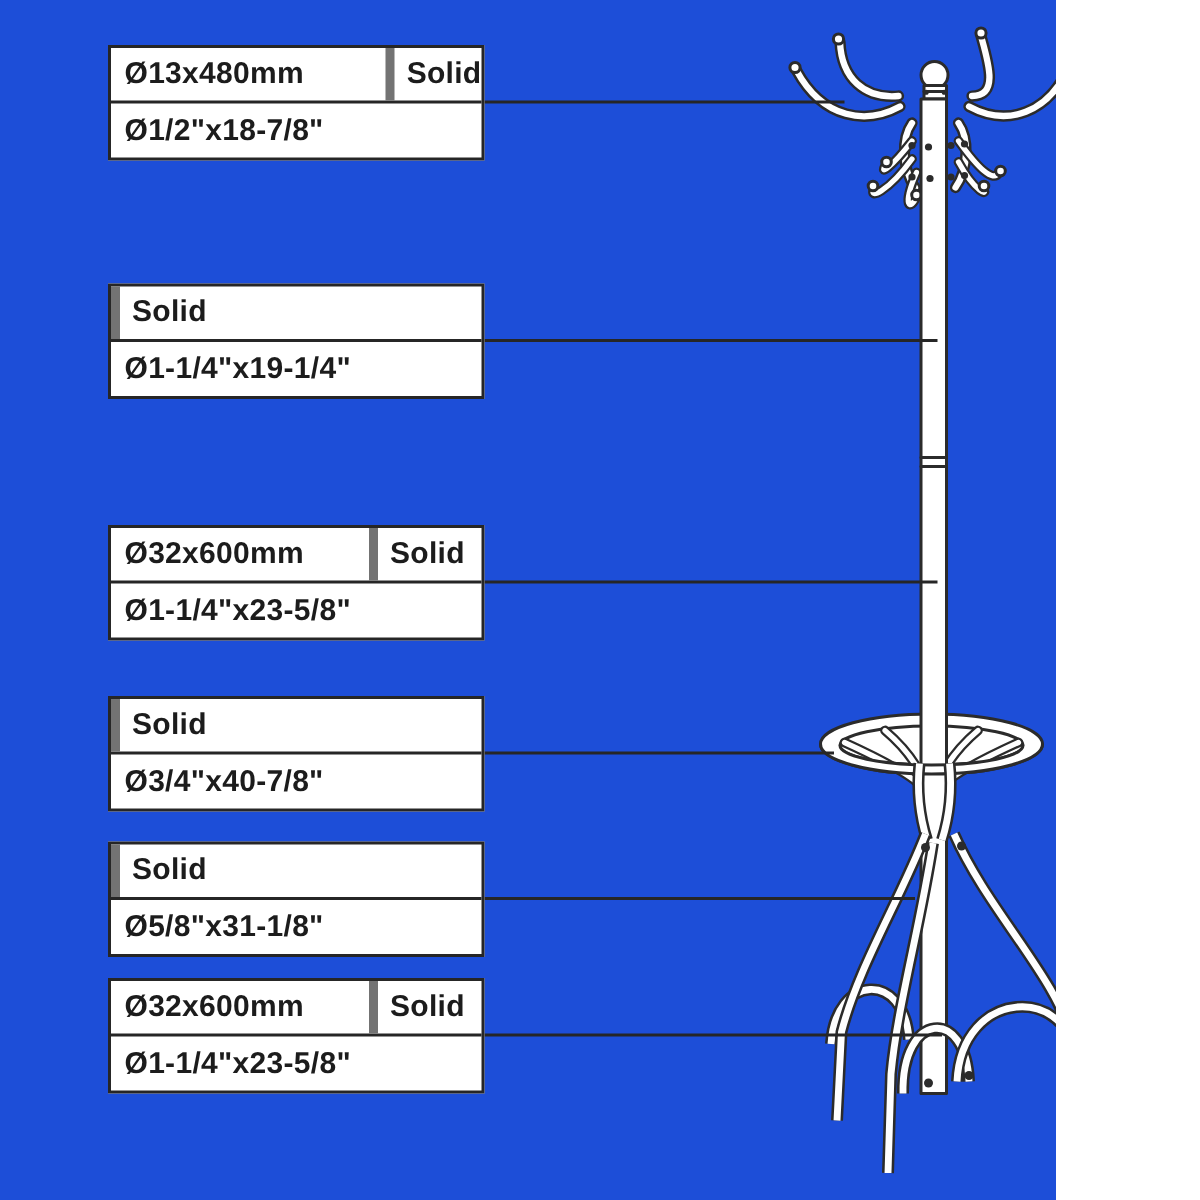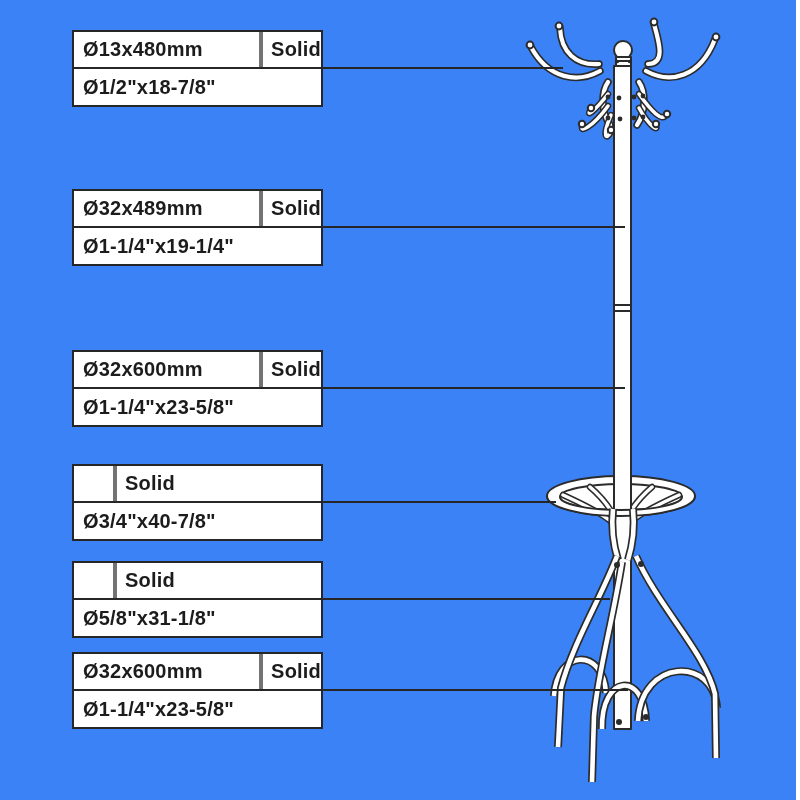--- a/index.html
+++ b/index.html
@@ -1,31 +1,31 @@
 <!DOCTYPE html>
 <html><head>
 <meta charset="utf-8">
 <style>
   html,body{margin:0;padding:0;background:#ffffff;}
   .stage{
-    position:relative;width:796px;height:800px;background:#3b82f6;overflow:hidden;
+    position:relative;width:704px;height:800px;background:#1d4ed8;overflow:hidden;
     font-family:"Liberation Sans", sans-serif;
     text-decoration:underline;
   }
   .figure-svg{position:absolute;left:0;top:0;z-index:1;}
   .spec-table{
     position:absolute;left:72px;width:251px;background:#ffffff;
     border:2px solid #262626;box-sizing:border-box;z-index:2;
     font-weight:bold;font-size:20px;color:#1c1c1c;letter-spacing:0.2px;
   }
   .spec-row1{display:flex;height:35px;border-bottom:2px solid #262626;}
   .metric-cell{width:var(--split,172px);display:flex;align-items:center;
     padding-left:9px;box-sizing:border-box;white-space:nowrap;}
-  .solid-cell{flex:1;border-left:4px solid #737373;display:flex;align-items:center;
-    padding-left:8px;box-sizing:border-box;margin-left:39px;}
+  .solid-cell{flex:1;border-left:6px solid #737373;display:flex;align-items:center;
+    padding-left:8px;box-sizing:border-box;}
   .spec-row2{height:36px;display:flex;align-items:center;padding-left:9px;white-space:nowrap;}
   
   .ln{fill:none;stroke:#2b2b2b;stroke-width:2;stroke-linecap:round;stroke-linejoin:round;}
   .shape{fill:#ffffff;stroke:#2b2b2b;stroke-width:2;stroke-linejoin:round;}
   .to{fill:none;stroke:#2b2b2b;stroke-width:7.5;stroke-linecap:round;stroke-linejoin:round;}
   .ti{fill:none;stroke:#ffffff;stroke-width:4.2;stroke-linecap:round;stroke-linejoin:round;}
   .lo{fill:none;stroke:#2b2b2b;stroke-width:8;stroke-linecap:butt;stroke-linejoin:round;}
   .li{fill:none;stroke:#ffffff;stroke-width:4.6;stroke-linecap:butt;stroke-linejoin:round;}
   .so{fill:none;stroke:#2b2b2b;stroke-width:6.5;stroke-linecap:round;}
   .si{fill:none;stroke:#ffffff;stroke-width:3.5;stroke-linecap:round;}
@@ -170,21 +170,20 @@
   <div class="spec-table" style="top:30px; --split:184px">
     <div class="spec-row1">
       <div class="metric-cell">Ø13x480mm</div>
       <div class="solid-cell">Solid</div>
     </div>
     <div class="spec-row2">Ø1/2"x18-7/8"</div>
   </div>
 
   <div class="spec-table" style="top:189px">
     <div class="spec-row1">
-      <div class="metric-cell">Ø32x489mm</div>
       <div class="solid-cell">Solid</div>
     </div>
     <div class="spec-row2">Ø1-1/4"x19-1/4"</div>
   </div>
 
   <div class="spec-table" style="top:350px">
     <div class="spec-row1">
       <div class="metric-cell">Ø32x600mm</div>
       <div class="solid-cell">Solid</div>
     </div>

